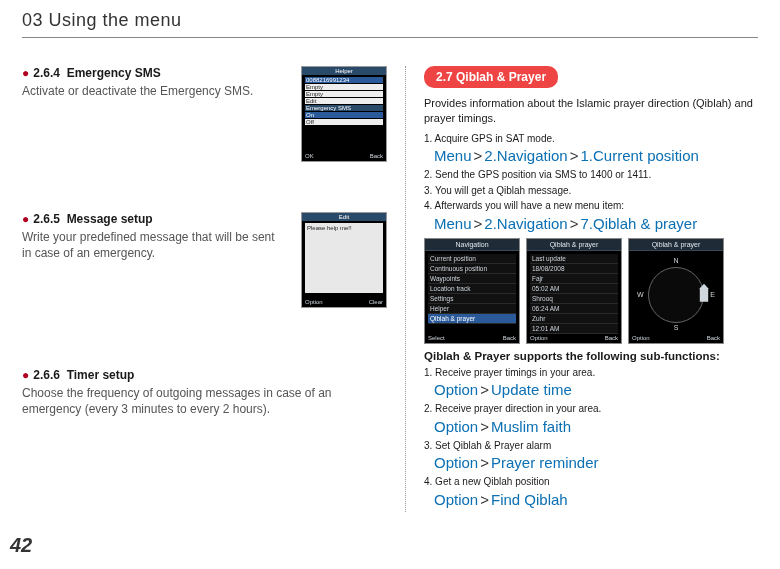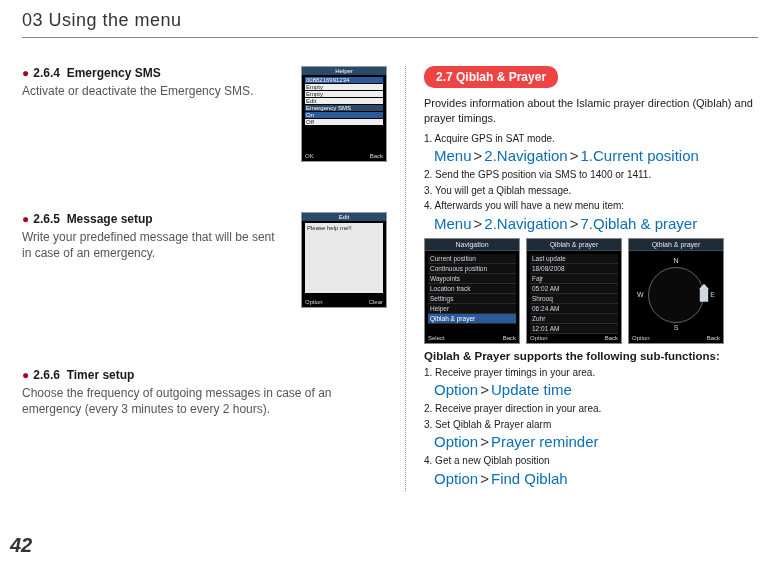--- a/index.html
+++ b/index.html
@@ -348,20 +348,21 @@
             </div>
           </div>
         </div>
 
       <div class="subhead">Qiblah &amp; Prayer supports the following sub-functions:</div>
 
       <div id="funcs">
           <div class="num-item">1. Receive prayer timings in your area.</div>
           <div class="path"><span class="lnk">Option</span><span class="sep">&gt;</span><span class="lnk">Update time</span></div>
           <div class="num-item">2. Receive prayer direction in your area.</div>
+          <div class="path"><span class="lnk">Option</span><span class="sep">&gt;</span><span class="lnk">Muslim faith</span></div>
           <div class="num-item">3. Set Qiblah &amp; Prayer alarm</div>
           <div class="path"><span class="lnk">Option</span><span class="sep">&gt;</span><span class="lnk">Prayer reminder</span></div>
           <div class="num-item">4. Get a new Qiblah position</div>
           <div class="path"><span class="lnk">Option</span><span class="sep">&gt;</span><span class="lnk">Find Qiblah</span></div>
         </div>
     </div>
   </div>
 
   <div class="page-num">42</div>
 </div>

